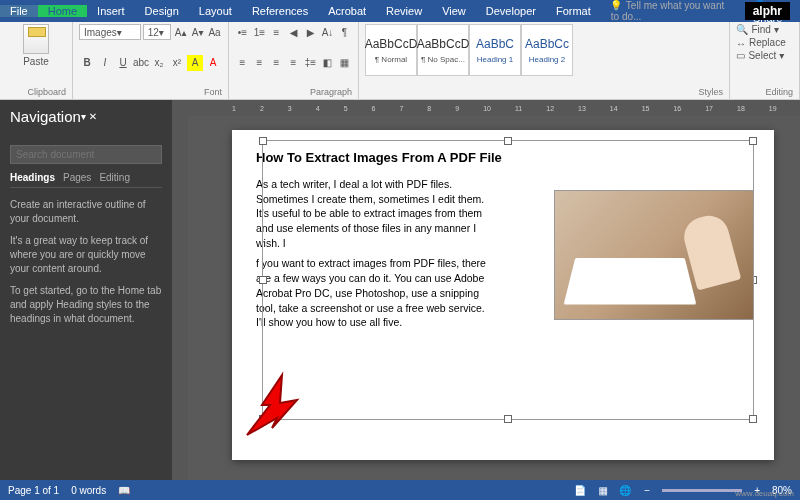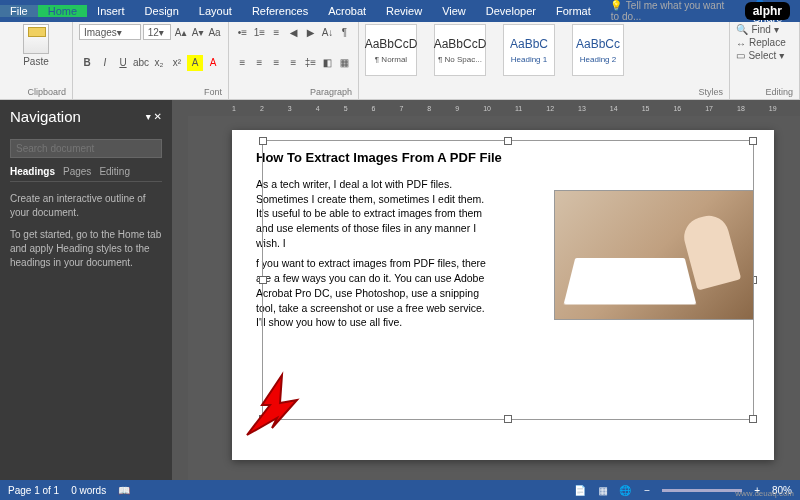--- a/index.html
+++ b/index.html
@@ -13,30 +13,30 @@
 .tb .share{padding:0 8px}
 .rb{height:78px;background:#f3f3f3;display:flex;font-size:10px;color:#555;border-bottom:1px solid #ccc}
 .grp{border-right:1px solid #ccc;padding:2px 6px;display:flex;flex-direction:column;justify-content:space-between}
 .grp .lbl{text-align:right;font-size:9px;color:#777;padding-top:2px}
 .paste{display:flex;flex-direction:column;align-items:center;gap:2px}
 .paste .ic{width:26px;height:30px;background:linear-gradient(#fff,#e8e8e8);border:1px solid #bbb;position:relative}
 .paste .ic:before{content:"";position:absolute;top:2px;left:4px;width:16px;height:8px;background:#f0d060;border:1px solid #c0a030}
 .fontrow{display:flex;gap:2px;align-items:center;margin-bottom:2px}
 .sel{border:1px solid #bbb;background:#fff;height:16px;font-size:10px;padding:0 4px;display:flex;align-items:center}
 .bt{width:16px;height:16px;display:flex;align-items:center;justify-content:center;border:1px solid transparent;cursor:pointer;font-size:10px}
-.styles{display:flex;gap:17px;flex:1}
+.styles{display:flex;gap:0;flex:1}
 .sitem{border:1px solid #ccc;background:#fff;width:52px;height:52px;display:flex;flex-direction:column;align-items:center;justify-content:center;font-size:8px;cursor:pointer}
 .sitem .prev{font-size:12px;color:#333;margin-bottom:4px}
 .sitem.h{color:#2a579a}
 .sitem.h .prev{color:#2a579a}
 .ed{display:flex;flex-direction:column;gap:2px;font-size:10px}
 .ed .it{display:flex;gap:3px;align-items:center;cursor:pointer}
 .main{display:flex;height:380px}
 .nav{width:172px;background:#3a3a3a;color:#ccc;padding:8px 10px;font-size:11px}
-.nav h2{font-size:15px;font-weight:400;color:#fff;margin-bottom:14px;display:flex;align-items:center;justify-content:space-between}
+.nav h2{font-size:15px;font-weight:400;color:#fff;margin-bottom:20px;display:flex;align-items:center;}
 .nav input{width:100%;background:#555;border:1px solid #666;color:#ccc;padding:3px 5px;font-size:10px;margin-bottom:8px}
 .ntabs{display:flex;gap:8px;font-size:10px;margin-bottom:10px;border-bottom:1px solid #555;padding-bottom:4px}
 .ntabs span{cursor:pointer;color:#aaa}
 .ntabs span.act{color:#fff;font-weight:bold}
 .nav p{font-size:10px;line-height:1.4;margin-bottom:8px;color:#bbb}
 .doc{flex:1;background:#5a5a5a;position:relative;overflow:hidden}
 .ruler{height:16px;background:#575757;display:flex;align-items:center;padding-left:60px;color:#ccc;font-size:7px;gap:24px}
 .vr{position:absolute;left:0;top:16px;width:16px;bottom:0;background:#575757}
 .page{position:absolute;left:60px;top:30px;width:542px;height:330px;background:#fff;box-shadow:0 2px 8px rgba(0,0,0,.4);padding:20px 24px}
 .page h1{font-size:13px;font-weight:bold;margin-bottom:12px}
@@ -44,21 +44,21 @@
 .txtwrap{width:240px;float:left}
 .img{position:absolute;right:20px;top:60px;width:200px;height:130px;background:linear-gradient(135deg,#d4c0a8 0%,#c0a080 50%,#8a6848 100%);border:1px solid #999}
 .img:before{content:"";position:absolute;right:20px;top:25px;width:45px;height:70px;background:#f0d8c0;transform:rotate(-15deg);border-radius:20px 20px 4px 4px}
 .img:after{content:"";position:absolute;left:15px;bottom:10px;width:120px;height:60px;background:#fff;border-radius:2px;transform:perspective(200px) rotateX(40deg)}
 .selbox{position:absolute;left:30px;top:10px;right:20px;height:280px;border:1px solid #999}
 .hnd{width:8px;height:8px;background:#fff;border:1px solid #666;position:absolute}
 .arrow{position:absolute;left:60px;bottom:40px;z-index:5}
 .status{position:absolute;bottom:0;left:0;right:0;height:20px;background:#2a579a;color:#fff;font-size:10px;display:flex;align-items:center;padding:0 8px;gap:12px}
 .status .sp{flex:1}
 .zslider{width:80px;height:3px;background:#aac}
-.logo{position:absolute;top:2px;right:10px;background:#000;color:#fff;font-size:12px;font-weight:bold;padding:2px 8px;border-radius:6px;z-index:10}
+.logo{position:absolute;top:2px;right:10px;background:#000;color:#fff;font-size:12px;font-weight:bold;padding:2px 8px;border-radius:0;z-index:10}
 .wm{position:absolute;bottom:2px;right:6px;font-size:8px;color:#999;z-index:10}
 </style>
 </head>
 <body>
 
 <div class="logo">alphr</div>
 <div class="wm">www.deuaq.com</div>
 
 <div class="tb">
   <span class="t file">File</span>
@@ -169,21 +169,22 @@
         <span>Navigation</span>
         <span style="font-size:10px"><span>▾</span> <span>✕</span></span>
       </h2>
     <input placeholder="Search document" style="">
     <div class="ntabs">
       <span class="act">Headings</span>
       <span>Pages</span>
       <span>Editing</span>
     </div>
     <p>Create an interactive outline of your document.</p>
-    <p>To get started, go to the Home tab and apply Heading styles to the headings in your document.</p>
+    <p>It's a great way to keep track of where you are or quickly move your content around.</p>
+    <p>To get started, go to the Home tab and apply Heading styles to the headings in what document.</p>
   </div>
   <div class="doc">
     <div class="ruler">
       <span>1</span>
         <span>2</span>
         <span>3</span>
         <span>4</span>
         <span>5</span>
         <span>6</span>
         <span>7</span>

